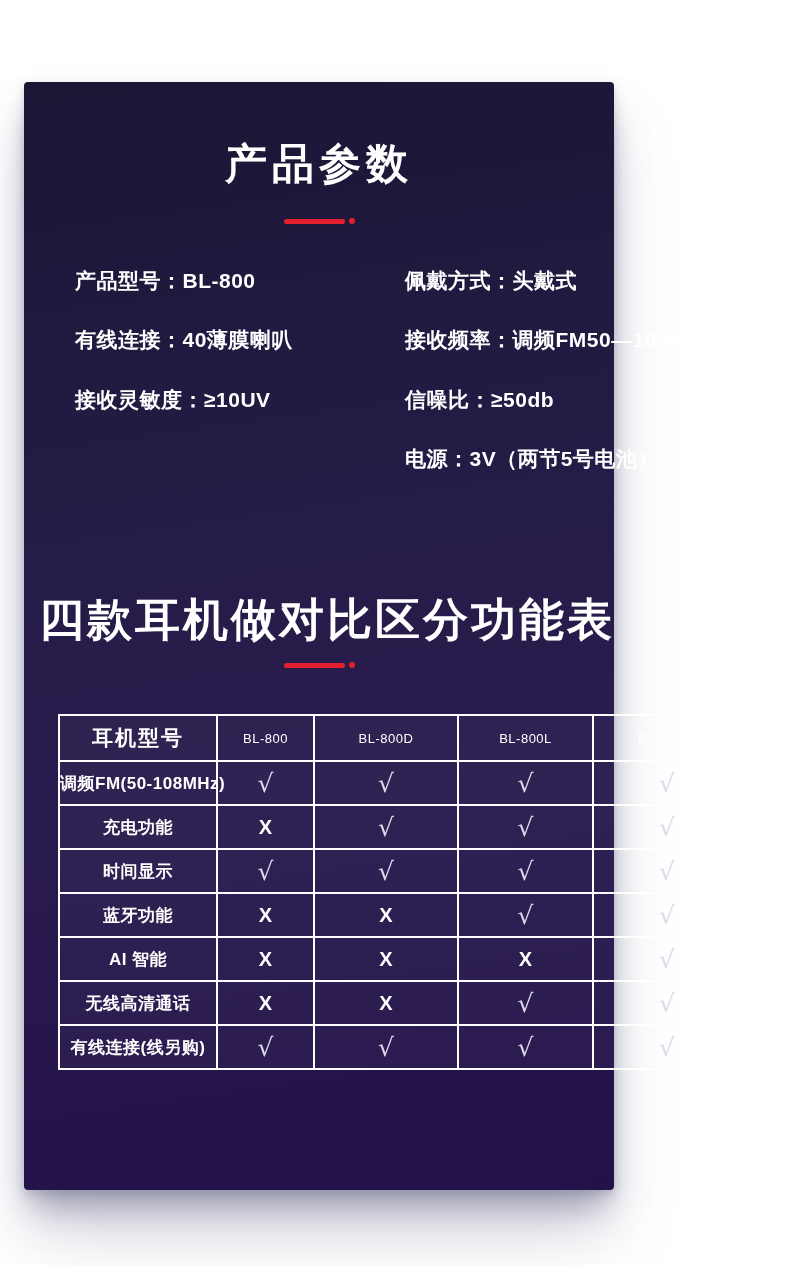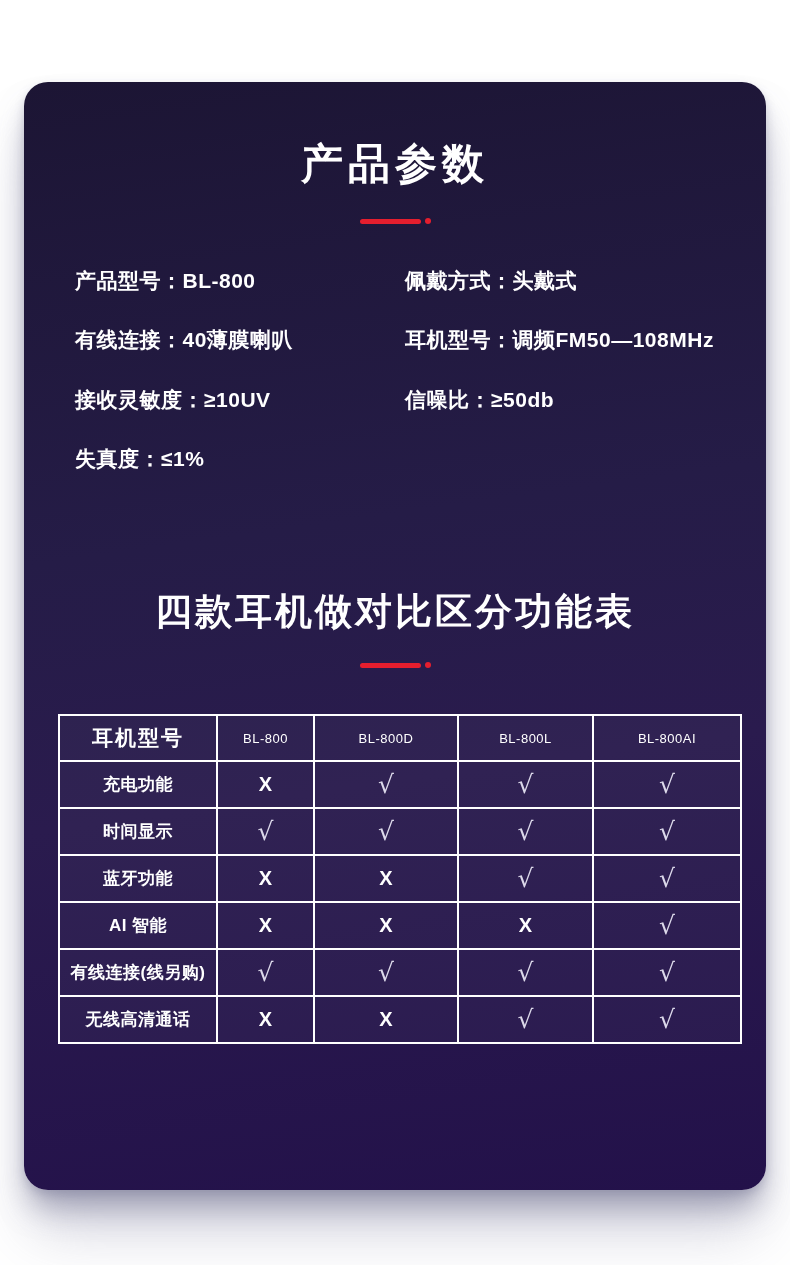--- a/index.html
+++ b/index.html
@@ -12,23 +12,23 @@
     position: relative;
     width: 790px;
     height: 1265px;
     background: #ffffff;
     overflow: hidden;
   }
   .card {
     position: absolute;
     left: 24px;
     top: 82px;
-    width: 742px;
+    width: 590px;
     height: 1108px;
-    border-radius: 24px;
+    border-radius: 4px;
     background: linear-gradient(172deg, #1c1534 0%, #251c47 40%, #2a1b4e 62%, #23114a 100%);
     box-shadow: 0 22px 30px -6px rgba(110,110,140,0.55),
                 0 48px 60px -8px rgba(130,130,160,0.35),
                 0 4px 10px rgba(120,120,150,0.30);
   }
   .section-title-1 {
     position: absolute;
     top: 58px;
     left: 0;
     width: 100%;
@@ -38,24 +38,24 @@
     font-size: 42px;
     line-height: 48px;
     font-weight: 700;
     letter-spacing: 5px;
   }
   .section-title-2 {
     position: absolute;
     top: 504px;
     left: 0;
     width: 100%;
-    margin: 0;
+    margin: 8px;
     text-align: center;
     color: #ffffff;
-    font-size: 37px;
+    font-size: 45px;
     line-height: 52px;
     font-weight: 900;
     letter-spacing: 3px;
   }
   .underline {
     position: absolute;
     left: 0;
     width: 100%;
     display: flex;
     justify-content: center;
@@ -100,21 +100,21 @@
     top: 632px;
     width: 682px;
     border-collapse: collapse;
     table-layout: fixed;
     color: #ffffff;
   }
   table.compare td, table.compare th {
     border: 2px solid #ffffff;
     text-align: center;
     vertical-align: middle;
-    padding: 8px;
+    padding: 0;
     background: rgba(255,255,255,0.03);
   }
   table.compare tr       { height: 44px; }
   table.compare tr.head  { height: 46px; }
   th.model-col {
     font-size: 21px;
     font-weight: 700;
     letter-spacing: 2px;
   }
   th.model-name {
@@ -155,27 +155,27 @@
 
     <div class="underline underline-1">
       <span class="dash"></span>
       <span class="dot"></span>
     </div>
 
     <div class="params-col left">
       <div class="param-row">产品型号：BL-800</div>
       <div class="param-row">有线连接：40薄膜喇叭</div>
       <div class="param-row">接收灵敏度：≥10UV</div>
-      <div class="param-row">失真度：≤1%</div>
     </div>
 
     <div class="params-col right">
       <div class="param-row">佩戴方式：头戴式</div>
-      <div class="param-row">耳机型号：调频FM50—108MHz</div>
+      <div class="param-row">接收频率：调频FM50—108MHz</div>
       <div class="param-row">信噪比：≥50db</div>
+      <div class="param-row">电源：3V（两节5号电池）</div>
     </div>
 
     <h2 class="section-title-2">四款耳机做对比区分功能表</h2>
 
     <div class="underline underline-2">
       <span class="dash"></span>
       <span class="dot"></span>
     </div>
 
     <table class="compare">
@@ -188,20 +188,27 @@
       </colgroup>
       <tbody id="compare-body">
           <tr class="head">
             <th class="model-col">耳机型号</th>
             <th class="model-name">BL-800</th>
             <th class="model-name">BL-800D</th>
             <th class="model-name">BL-800L</th>
             <th class="model-name">BL-800AI</th>
           </tr>
           <tr>
+            <td class="feature-label">调频FM(50-108MHz)</td>
+            <td class="mark-check">√</td>
+            <td class="mark-check">√</td>
+            <td class="mark-check">√</td>
+            <td class="mark-check">√</td>
+          </tr>
+          <tr>
             <td class="feature-label">充电功能</td>
             <td class="mark-cross">X</td>
             <td class="mark-check">√</td>
             <td class="mark-check">√</td>
             <td class="mark-check">√</td>
           </tr>
           <tr>
             <td class="feature-label">时间显示</td>
             <td class="mark-check">√</td>
             <td class="mark-check">√</td>
@@ -216,30 +223,30 @@
             <td class="mark-check">√</td>
           </tr>
           <tr>
             <td class="feature-label">AI 智能</td>
             <td class="mark-cross">X</td>
             <td class="mark-cross">X</td>
             <td class="mark-cross">X</td>
             <td class="mark-check">√</td>
           </tr>
           <tr>
+            <td class="feature-label">无线高清通话</td>
+            <td class="mark-cross">X</td>
+            <td class="mark-cross">X</td>
+            <td class="mark-check">√</td>
+            <td class="mark-check">√</td>
+          </tr>
+          <tr>
             <td class="feature-label">有线连接(线另购)</td>
             <td class="mark-check">√</td>
             <td class="mark-check">√</td>
-            <td class="mark-check">√</td>
-            <td class="mark-check">√</td>
-          </tr>
-          <tr>
-            <td class="feature-label">无线高清通话</td>
-            <td class="mark-cross">X</td>
-            <td class="mark-cross">X</td>
             <td class="mark-check">√</td>
             <td class="mark-check">√</td>
           </tr>
         </tbody>
     </table>
 
   </div>
 </div>
 
 </body></html>

